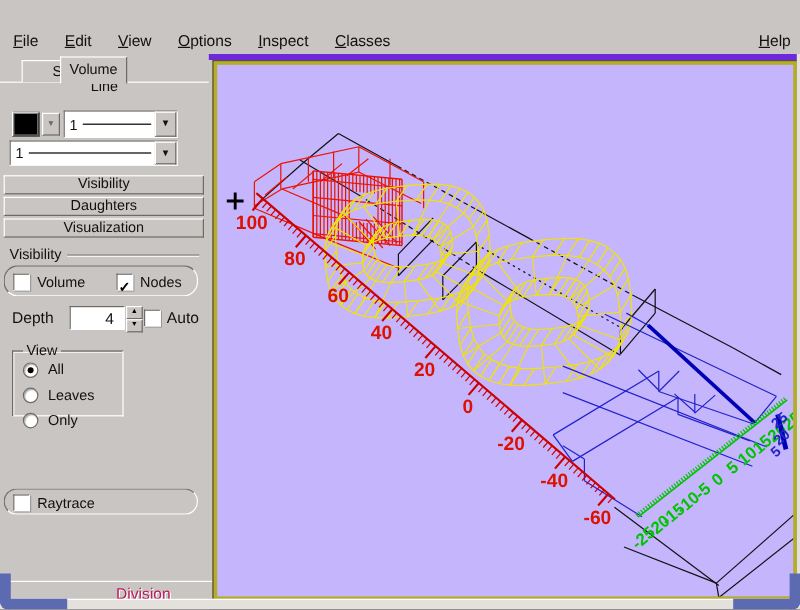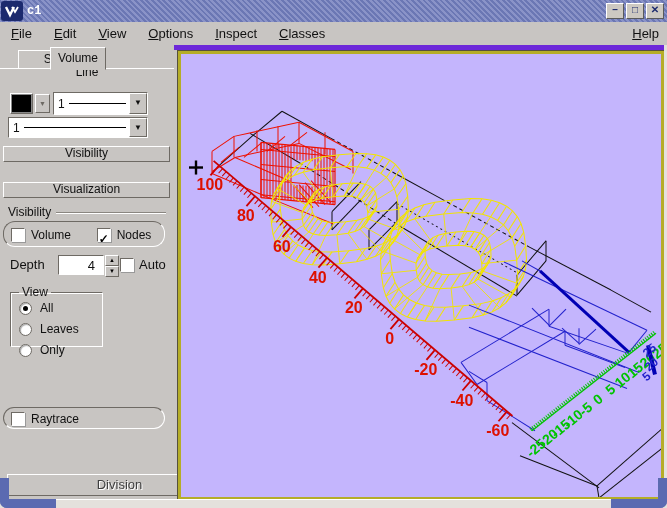--- a/index.html
+++ b/index.html
@@ -58,55 +58,41 @@
     border:1px solid;border-color:#6e6a64 #fff #fff #6e6a64;box-shadow:1px 1px 0 #fff inset;
     margin:0;padding:2px 0 0 8px;font-size:12px;}
   fieldset.viewbox legend{font-size:12px;padding:0 3px;}
   .viewrow{margin-bottom:6px;}
   .spinbox{position:absolute;left:58px;top:210px;width:46px;height:20px;background:#fff;
     border:1px solid;border-color:#6e6a64 #fff #fff #6e6a64;font-size:13px;text-align:right;
     line-height:20px;padding-right:8px;box-sizing:border-box;}
   .spinbtns{position:absolute;left:105px;top:210px;width:14px;height:20px;display:flex;flex-direction:column;}
   .spinbtns div{flex:1;font-size:6px;text-align:center;line-height:9px;color:#000;
     border:1px solid;border-color:#fff #6e6a64 #6e6a64 #fff;background:#c8c5c2;}
-  .division{position:absolute;left:7px;top:429px;width:161px;height:20px;font-size:13px;text-align:center;
-    line-height:19px;color:#404040;text-shadow:1px 1px 0 #fff;padding-left:31px;}
+  .division{position:absolute;left:7px;top:439px;width:161px;height:20px;font-size:13px;text-align:center;
+    line-height:19px;color:#be185d;text-shadow:1px 1px 0 #fff;padding-left:31px;}
   
   .canvas-frame{position:absolute;left:177px;top:50px;width:486px;height:449px;
     border:1px solid #55503c;background:#b5ad28;}
   .canvas-inner{position:absolute;left:3px;top:3px;right:3px;bottom:3px;background:#c4b5fd;text-align:center;}
   .canvas-inner svg{display:block;width:100%;height:100%;}
   
   .win-bottom{position:absolute;left:0;right:0;bottom:0;height:8px;background:#e4e1dc;border-top:1px solid #fff;}
   .win-right{position:absolute;right:0;top:45px;bottom:0;width:3px;background:#e4e1dc;}
   .corner{position:absolute;bottom:0;background:#5b6ab1;z-index:5;}
   .corner-bl-h{left:0;width:56px;height:9px;border-radius:0 0 0 7px;}
   .corner-bl-v{left:0;bottom:0;width:9px;height:30px;border-radius:0 0 0 7px;}
   .corner-br-h{right:0;width:56px;height:9px;border-radius:0 0 7px 0;}
   .corner-br-v{right:0;bottom:0;width:9px;height:30px;border-radius:0 0 7px 0;}
 </style>
 </head>
 <body>
 
 <div class="window">
 
-  <div class="titlebar">
-    <div class="app-icon">
-      <svg width="16" height="14" viewBox="0 0 16 14">
-        <polyline points="2,3 6,11 10,3" fill="none" stroke="#fff" stroke-width="2.4"></polyline>
-        <polyline points="8,3 11,8 14,3" fill="none" stroke="#fff" stroke-width="1.8"></polyline>
-      </svg>
-    </div>
-    <span class="title-text">c1</span>
-    <div class="winbtns">
-      <div class="winbtn">–</div>
-      <div class="winbtn">□</div>
-      <div class="winbtn">✕</div>
-    </div>
-  </div>
 
   <div class="menubar">
     <span class="menu-item"><u>F</u>ile</span>
     <span class="menu-item"><u>E</u>dit</span>
     <span class="menu-item"><u>V</u>iew</span>
     <span class="menu-item"><u>O</u>ptions</span>
     <span class="menu-item"><u>I</u>nspect</span>
     <span class="menu-item"><u>C</u>lasses</span>
     <span class="menu-item menu-help"><u>H</u>elp</span>
   </div>
@@ -129,20 +115,21 @@
       <span class="linesample"></span>
       <span class="drop">▼</span>
     </div>
     <div class="combo combo2 sunken">
       <span class="val">1</span>
       <span class="linesample"></span>
       <span class="drop">▼</span>
     </div>
 
     <div class="pbtn raised" style="top:101px;">Visibility</div>
+    <div class="pbtn raised" style="top:119px;">Daughters</div>
     <div class="pbtn raised" style="top:137px;">Visualization</div>
 
     <div class="grouplabel" style="top:160px;">
       <span>Visibility</span>
         <div class="rule"></div>
     </div>
     <div class="frame sunken" style="top:176px;height:26px;line-height:26px;padding-left:7px;box-sizing:border-box;">
       <span class="cb"></span><span class="cblabel">Volume</span>
       <span class="cb on" style="margin-left:22px;"></span><span class="cblabel">Nodes</span>
     </div>

